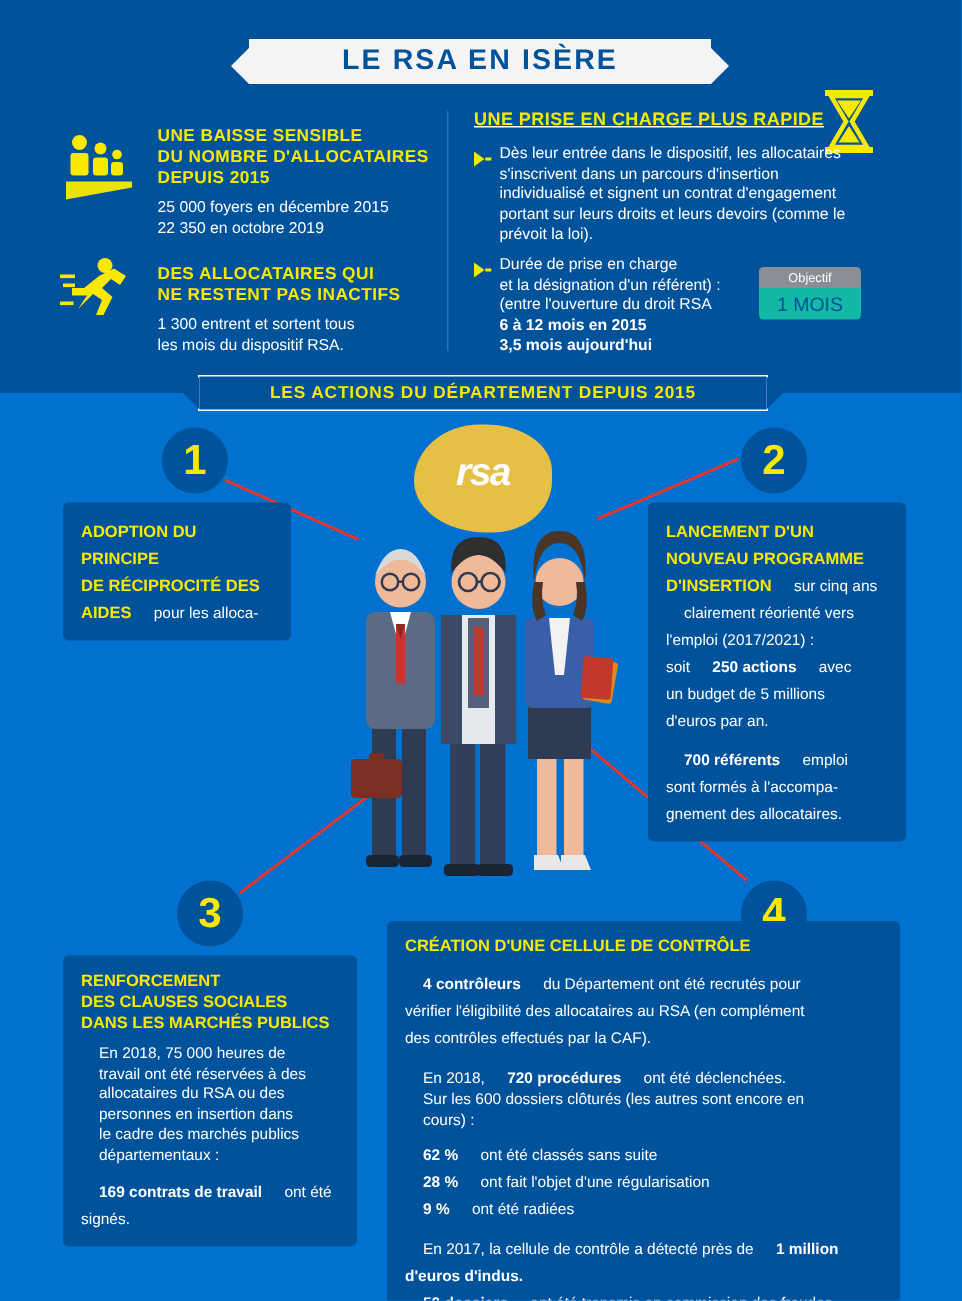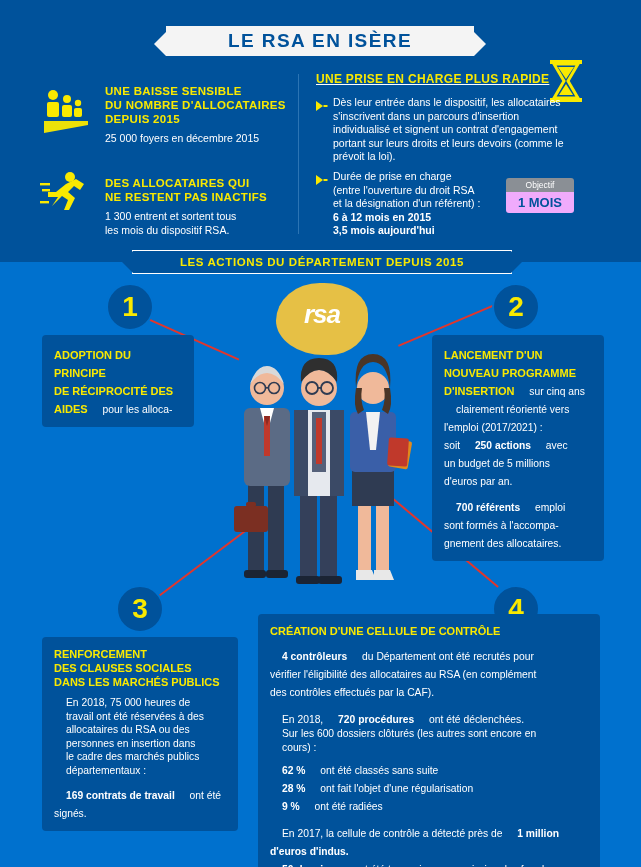--- a/index.html
+++ b/index.html
@@ -66,21 +66,21 @@
 
   
   .objectif{
     position:absolute;left:506px;top:178px;width:68px;height:46px;
   }
   .objectif .obj-top{
     background:#8a8f95;color:#fff;font-size:8.5px;text-align:center;
     padding:2px 0;border-radius:3px 3px 0 0;
   }
   .objectif .obj-bot{
-    background:#f0abfc;color:#00529b;font-weight:bold;font-size:13px;
+    background:#14b8a6;color:#00529b;font-weight:normal;font-size:13px;
     text-align:center;padding:3px 0;border-radius:0 0 3px 3px;
   }
 
   
   .ribbon{
     position:absolute;left:132px;top:250px;width:378px;height:22px;
     background:#00529b;border:1px solid #ffffff;
     display:flex;align-items:center;justify-content:center;
   }
   .ribbon span{
@@ -176,20 +176,21 @@
     <path d="M8 4 L32 4 L22 21 L32 38 L8 38 L18 21 Z" fill="none" stroke="#f9e900" stroke-width="3"></path>
     <path d="M12 7 L28 7 L20 19 Z" fill="#f9e900"></path>
     <path d="M20 24 L27 35 L13 35 Z" fill="#f9e900"></path>
   </svg>
 
   <div class="blk" style="left:105px;top:84px;width:185px;">
     <div class="head-yellow" style="white-space:pre-line;">UNE BAISSE SENSIBLE
 DU NOMBRE D'ALLOCATAIRES
 DEPUIS 2015</div>
     <div class="body-white" style="margin-top:6px;">25 000 foyers en décembre 2015</div>
+    <div class="body-white">22 350 en octobre 2019</div>
   </div>
 
   <div class="blk" style="left:105px;top:176px;width:185px;">
     <div class="head-yellow" style="white-space:pre-line;">DES ALLOCATAIRES QUI
 NE RESTENT PAS INACTIFS</div>
     <div class="body-white" style="margin-top:6px;">1 300 entrent et sortent tous</div>
     <div class="body-white">les mois du dispositif RSA.</div>
   </div>
 
   <div class="blk" style="left:316px;top:72px;width:255px;text-decoration:underline;">
@@ -201,22 +202,22 @@
       <rect x="7.5" y="5" width="4" height="2" fill="#f9e900"></rect>
   </svg>
   <div class="blk body-white" style="left:333px;top:96px;width:240px;">Dès leur entrée dans le dispositif, les allocataires s'inscrivent dans un parcours d'insertion individualisé et signent un contrat d'engagement portant sur leurs droits et leurs devoirs (comme le prévoit la loi).</div>
 
   <svg class="abullet" style="left:316px;top:174px;" viewBox="0 0 12 12">
     <path d="M0 1 L7 6 L0 11 Z" fill="#f9e900"></path>
       <rect x="7.5" y="5" width="4" height="2" fill="#f9e900"></rect>
   </svg>
   <div class="blk" style="left:333px;top:170px;width:175px;">
     <div class="body-white">Durée de prise en charge</div>
+    <div class="body-white">et la désignation d'un référent) :</div>
     <div class="body-white">(entre l'ouverture du droit RSA</div>
-    <div class="body-white">et la désignation d'un référent) :</div>
     <div class="body-white bold">6 à 12 mois en 2015</div>
     <div class="body-white bold">3,5 mois aujourd'hui</div>
   </div>
 
   <div class="objectif">
     <div class="obj-top">Objectif</div>
     <div class="obj-bot">1 MOIS</div>
   </div>
 
   <div class="ribbon">

